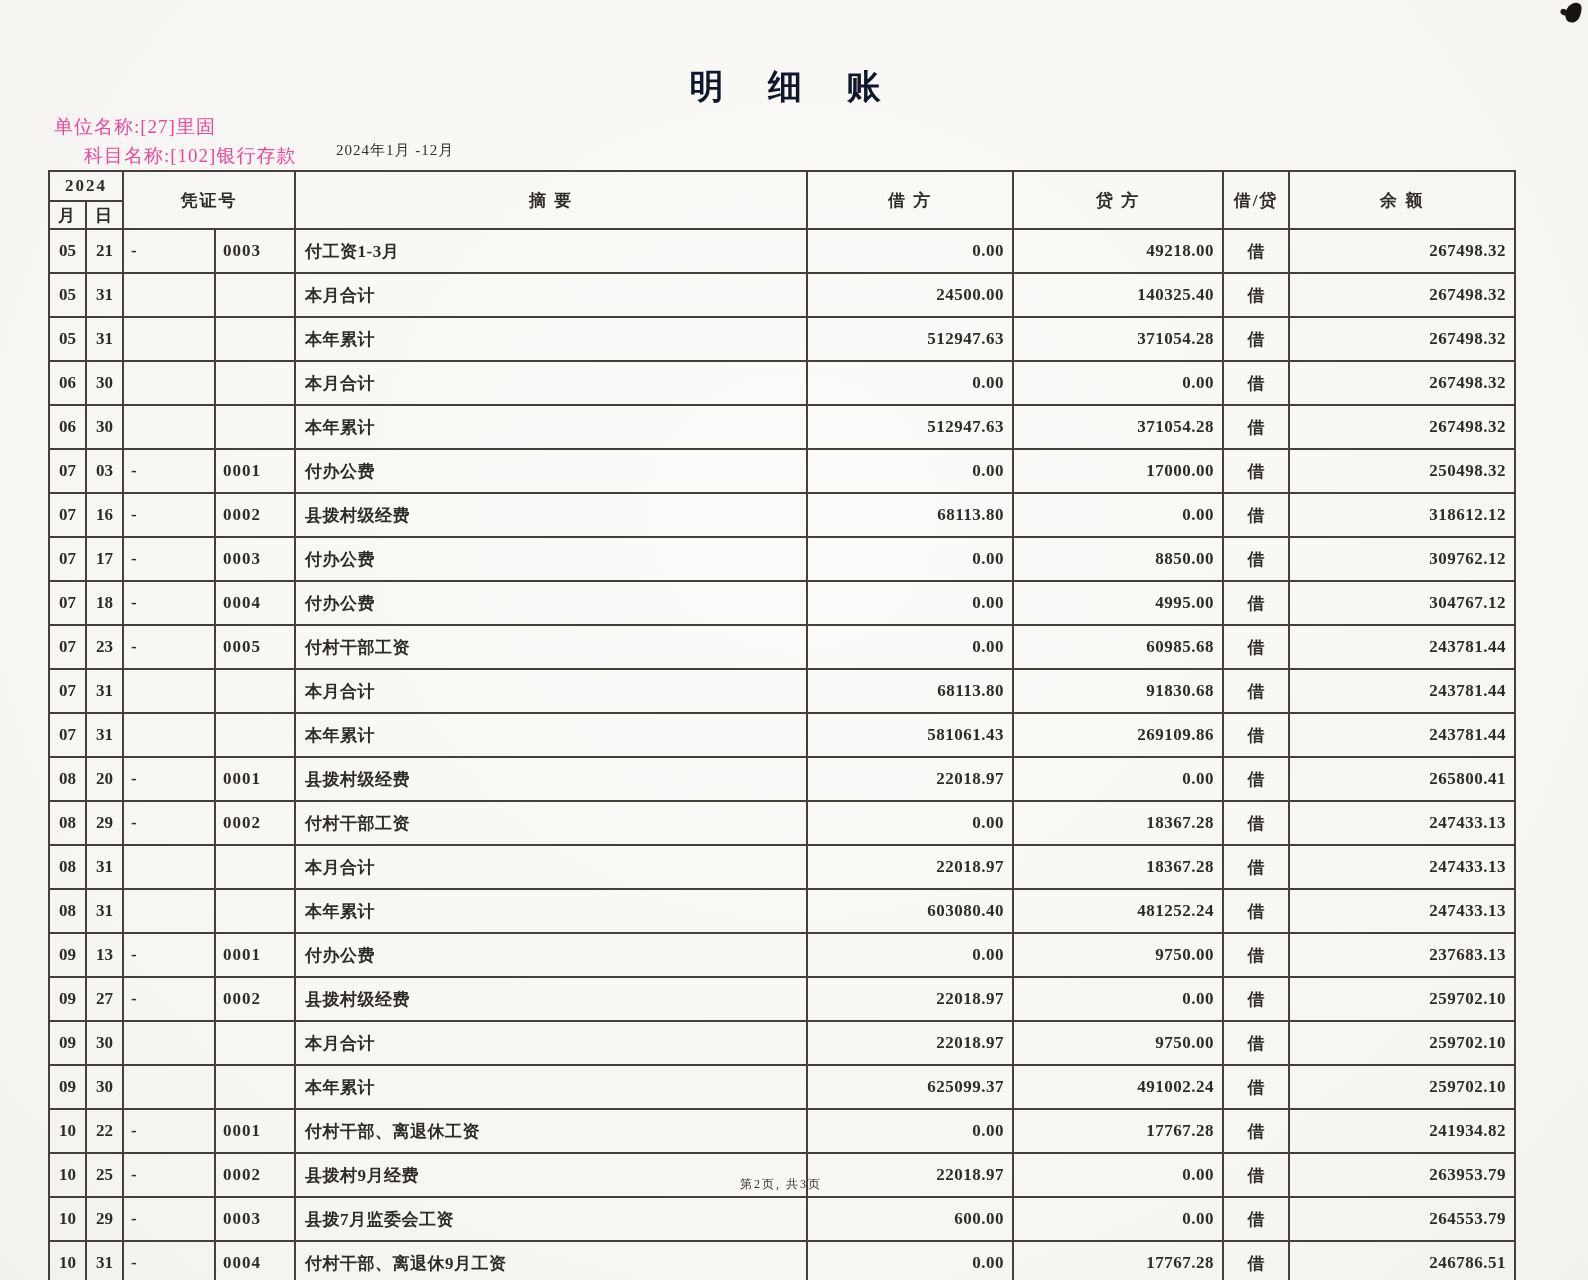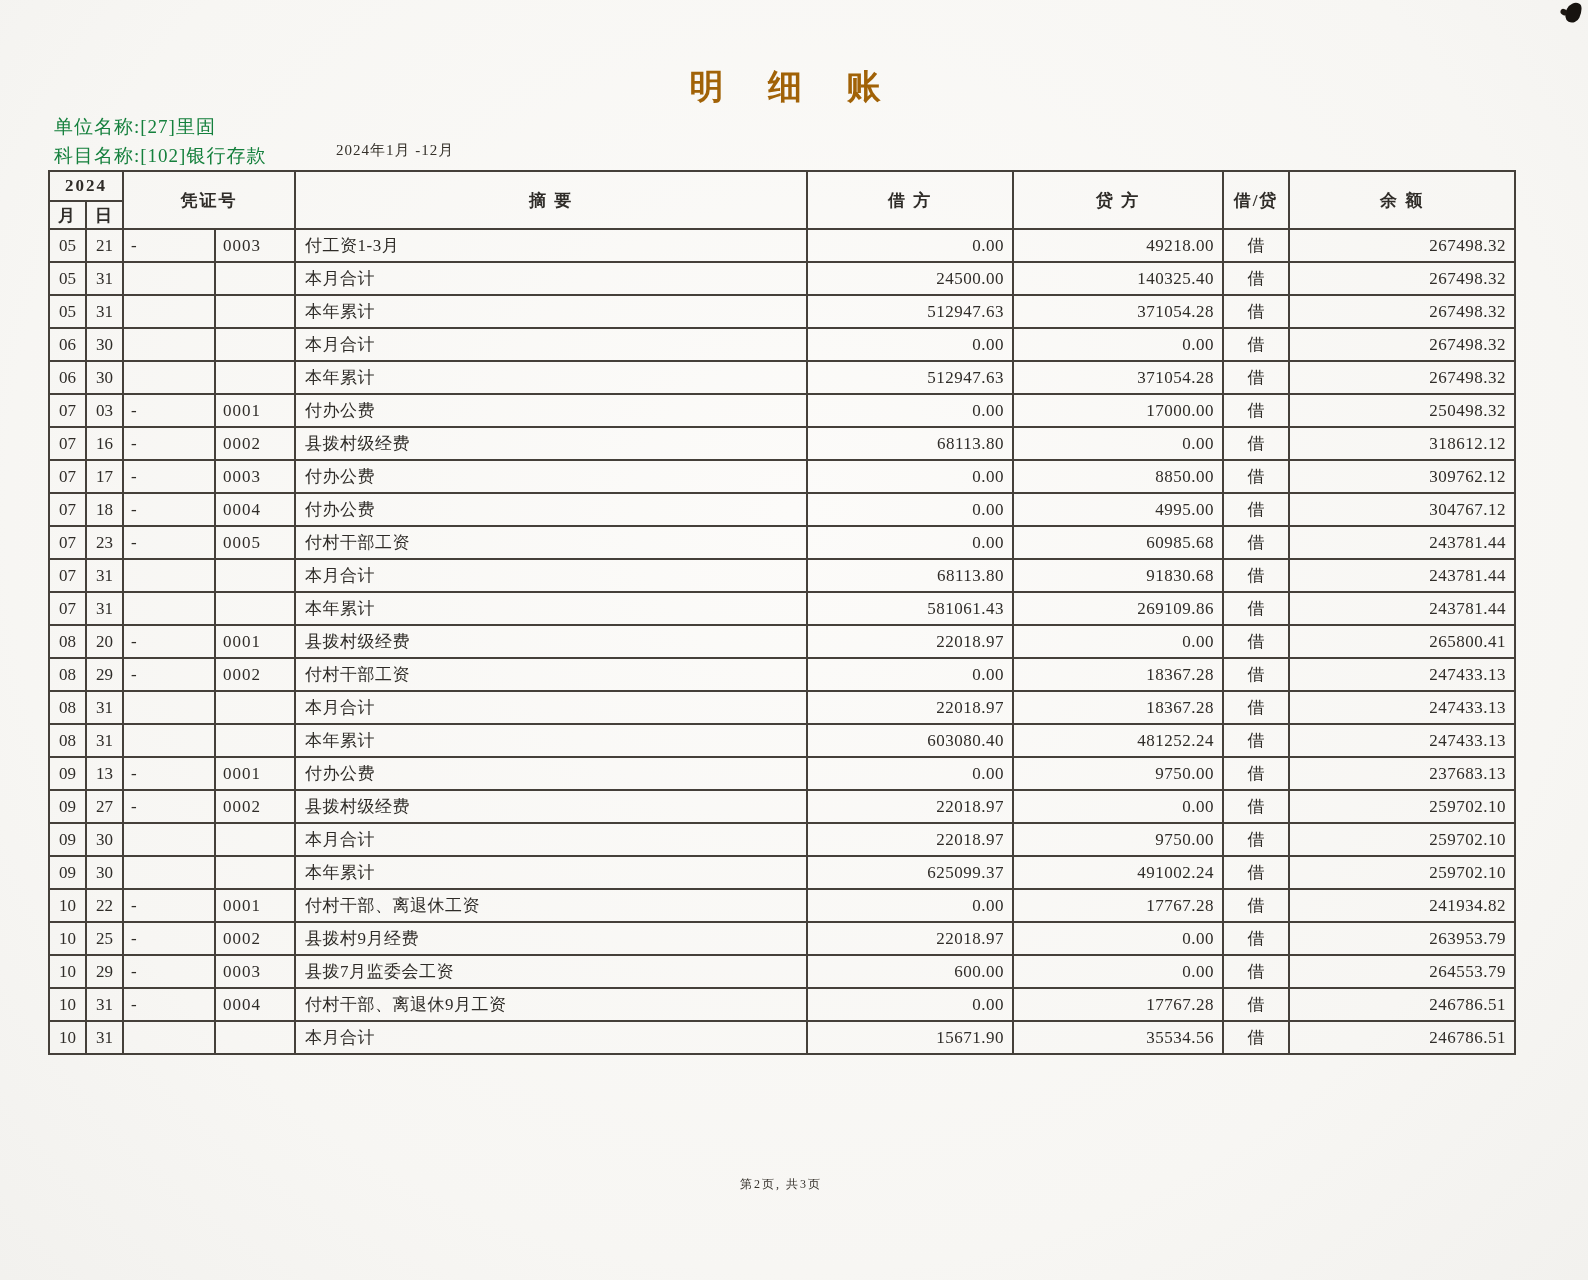--- a/index.html
+++ b/index.html
@@ -10,25 +10,25 @@
     background: radial-gradient(ellipse at 50% 40%, #fcfbf9 0%, #f7f6f3 70%, #f2f1ee 100%);
     font-family: "Liberation Serif", "DejaVu Serif", serif;
     color: #32302c;
     overflow: hidden;
   }
   .doc-title {
     position: absolute; top: 64px; left: 0; width: 100%;
     text-align: center;
     font-size: 34px; font-weight: bold;
     letter-spacing: 18px;
-    color: #a16207;
-  }
-  .meta { position: absolute; left: 54px; font-size: 19px; color: #15803d; letter-spacing: 1px; }
+    color: #0f172a;
+  }
+  .meta { position: absolute; left: 54px; font-size: 19px; color: #ec4899; letter-spacing: 1px; }
   .meta-unit { top: 114px; }
-  .meta-subject { top: 143px; }
+  .meta-subject { top: 143px; margin-left: 30px; }
   .meta-period { position: absolute; left: 336px; top: 141px; font-size: 15px; color: #343029; letter-spacing: 1px; }
 
   .ledger-wrap { position: absolute; left: 48px; top: 170px; }
   table.ledger {
     border-collapse: collapse;
     table-layout: fixed;
     width: 1466px;
     background: transparent;
   }
   table.ledger td {
@@ -40,21 +40,21 @@
   }
   thead td {
     text-align: center;
     font-weight: bold;
     font-size: 18px;
     color: #33302b;
     letter-spacing: 2px;
   }
   tr.hdr-top { height: 30px; }
   tr.hdr-sub { height: 28px; }
-  tbody tr { height: 33px; }
+  tbody tr { height: 44px; font-weight: bold; }
   td.c-month, td.c-day { text-align: center; padding: 0 2px; }
   td.c-v1 { text-align: left; padding-left: 7px; }
   td.c-v2 { text-align: left; padding-left: 7px; letter-spacing: 1px; }
   td.c-summary { text-align: left; padding-left: 9px; letter-spacing: 0.5px; border-radius: 16px; }
   td.c-num { text-align: right; padding-right: 8px; letter-spacing: 0.5px; }
   td.c-dc { text-align: center; color: #4c3a33; }
 
   .page-footer {
     position: absolute; top: 1176px; left: 48px; width: 1466px;
     text-align: center;

